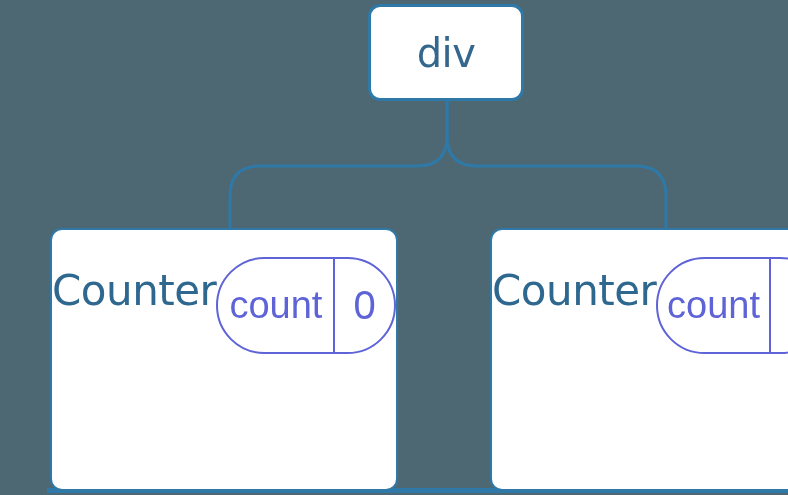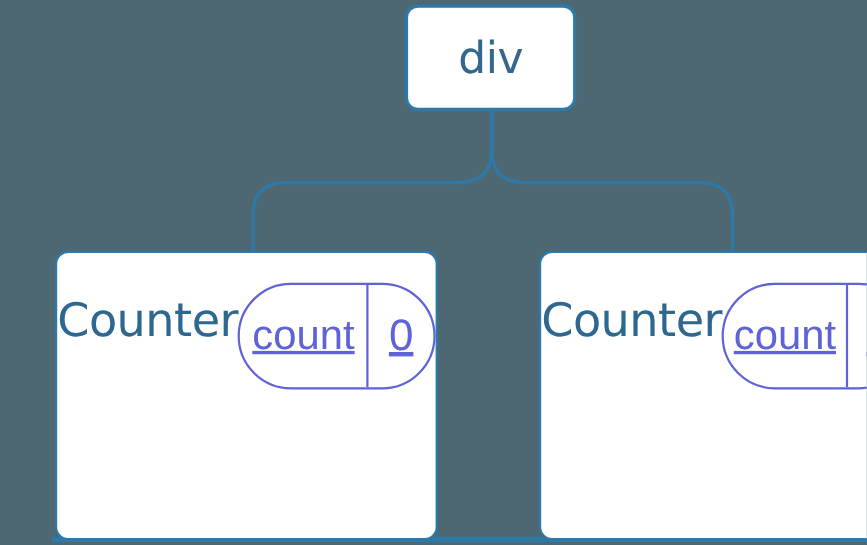--- a/index.html
+++ b/index.html
@@ -75,21 +75,20 @@
     margin-top: 27px;
     width: 264px;
     height: 97px;
     box-sizing: border-box;
     border: 2px solid #5E63D7;
     border-radius: 50px;
     display: flex;
     overflow: hidden;
     color: #5E63D7;
     font-family: "Liberation Sans", sans-serif;
-    text-decoration: underline;
   }
   .pill-key {
     flex: 0 0 65.5%;
     border-right: 2px solid #5E63D7;
     display: flex;
     align-items: center;
     justify-content: center;
     font-size: 38px;
   }
   .pill-value {

